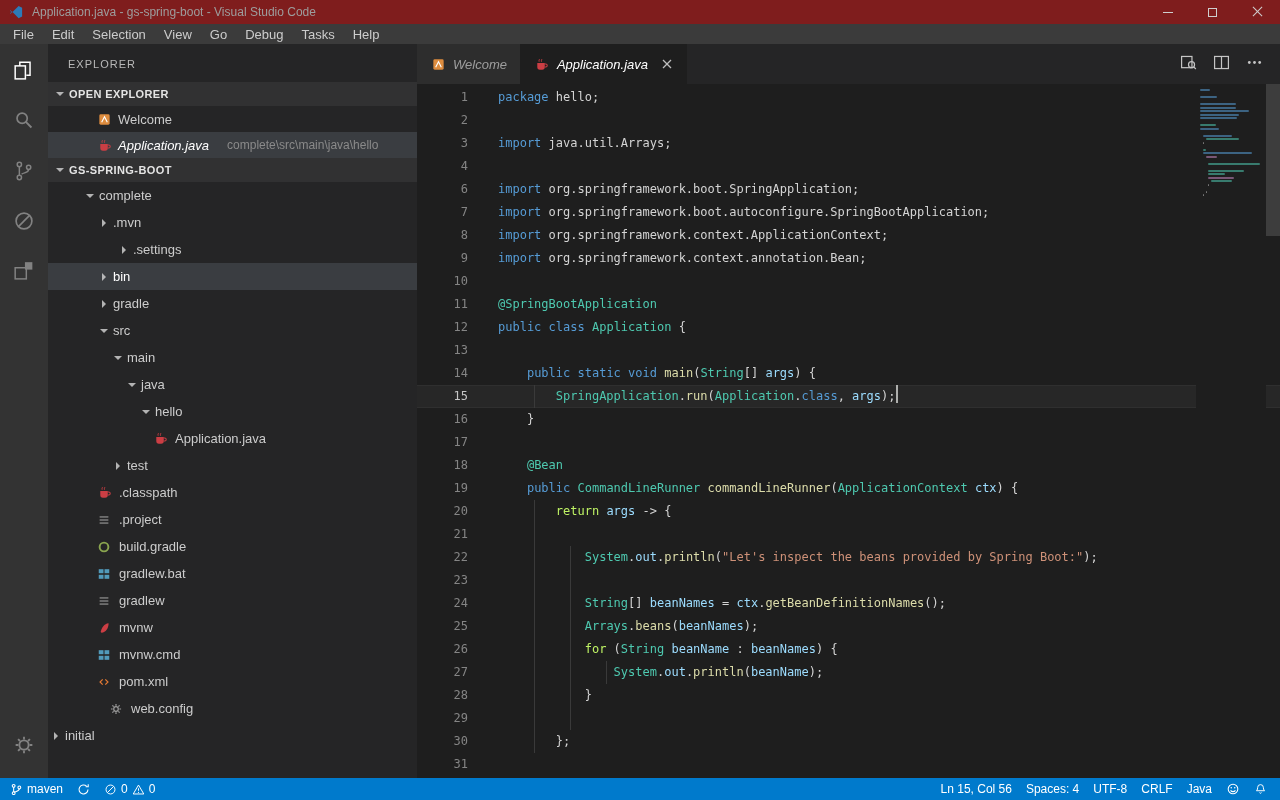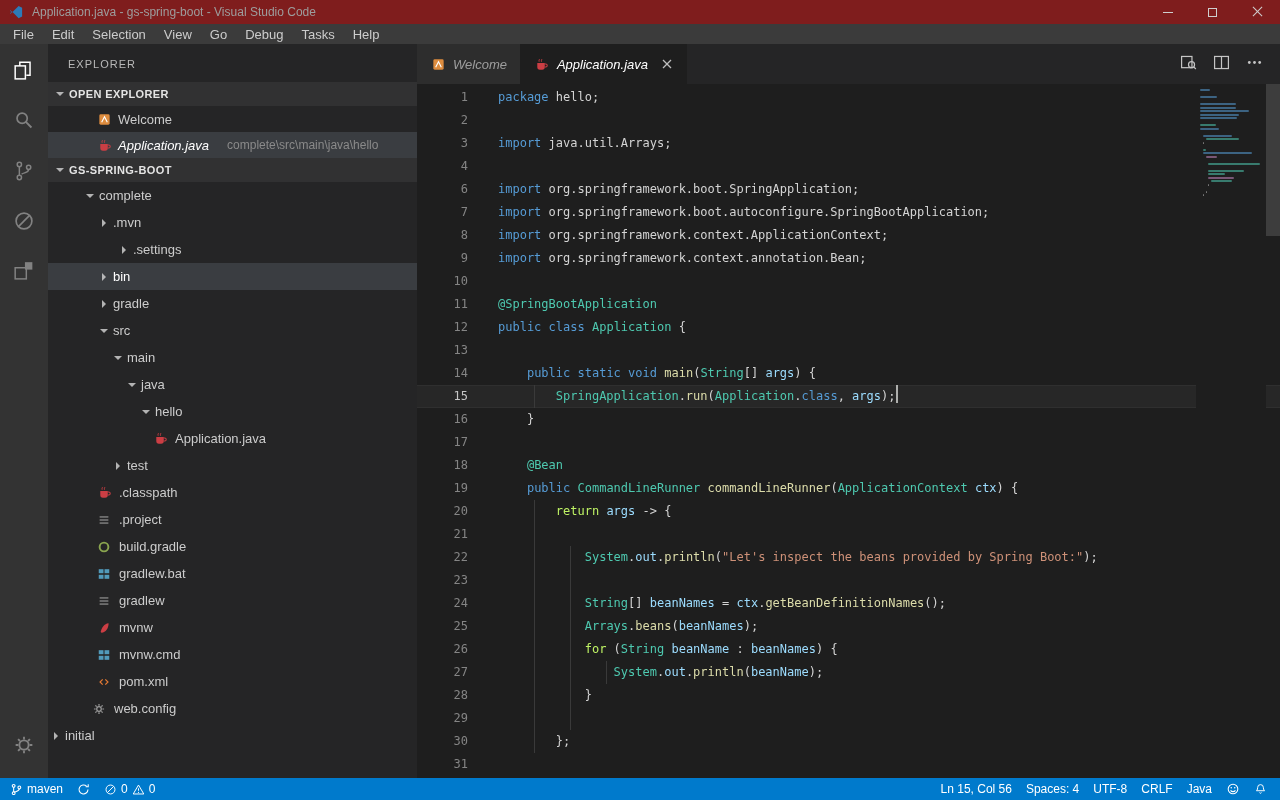--- a/index.html
+++ b/index.html
@@ -384,21 +384,21 @@
             <span class="tree-label">mvnw.cmd</span>
           </div>
           <div class="row tree-row" style="padding-left: 48px;">
             <span class="ficon">
               <svg width="14" height="14" viewBox="0 0 16 16">
                 <path d="M6.5 5L3.5 8l3 3M9.5 5l3 3-3 3" stroke="#e37933" fill="none" stroke-width="1.4"></path>
               </svg>
             </span>
             <span class="tree-label">pom.xml</span>
           </div>
-          <div class="row tree-row" style="padding-left: 43px;">
+          <div class="row tree-row" style="padding-left: 60px;">
             <span class="ficon">
               <svg width="14" height="14" viewBox="0 0 16 16">
                 <g stroke="#9d9d9d" stroke-width="1.4" fill="none">
                   <circle cx="8" cy="8" r="2.6"></circle>
                   <path d="M8 2.2v2M8 11.8v2M2.2 8h2M11.8 8h2M3.9 3.9l1.4 1.4M10.7 10.7l1.4 1.4M3.9 12.1l1.4-1.4M10.7 5.3l1.4-1.4"></path>
                 </g>
               </svg>
             </span>
             <span class="tree-label">web.config</span>
           </div>

